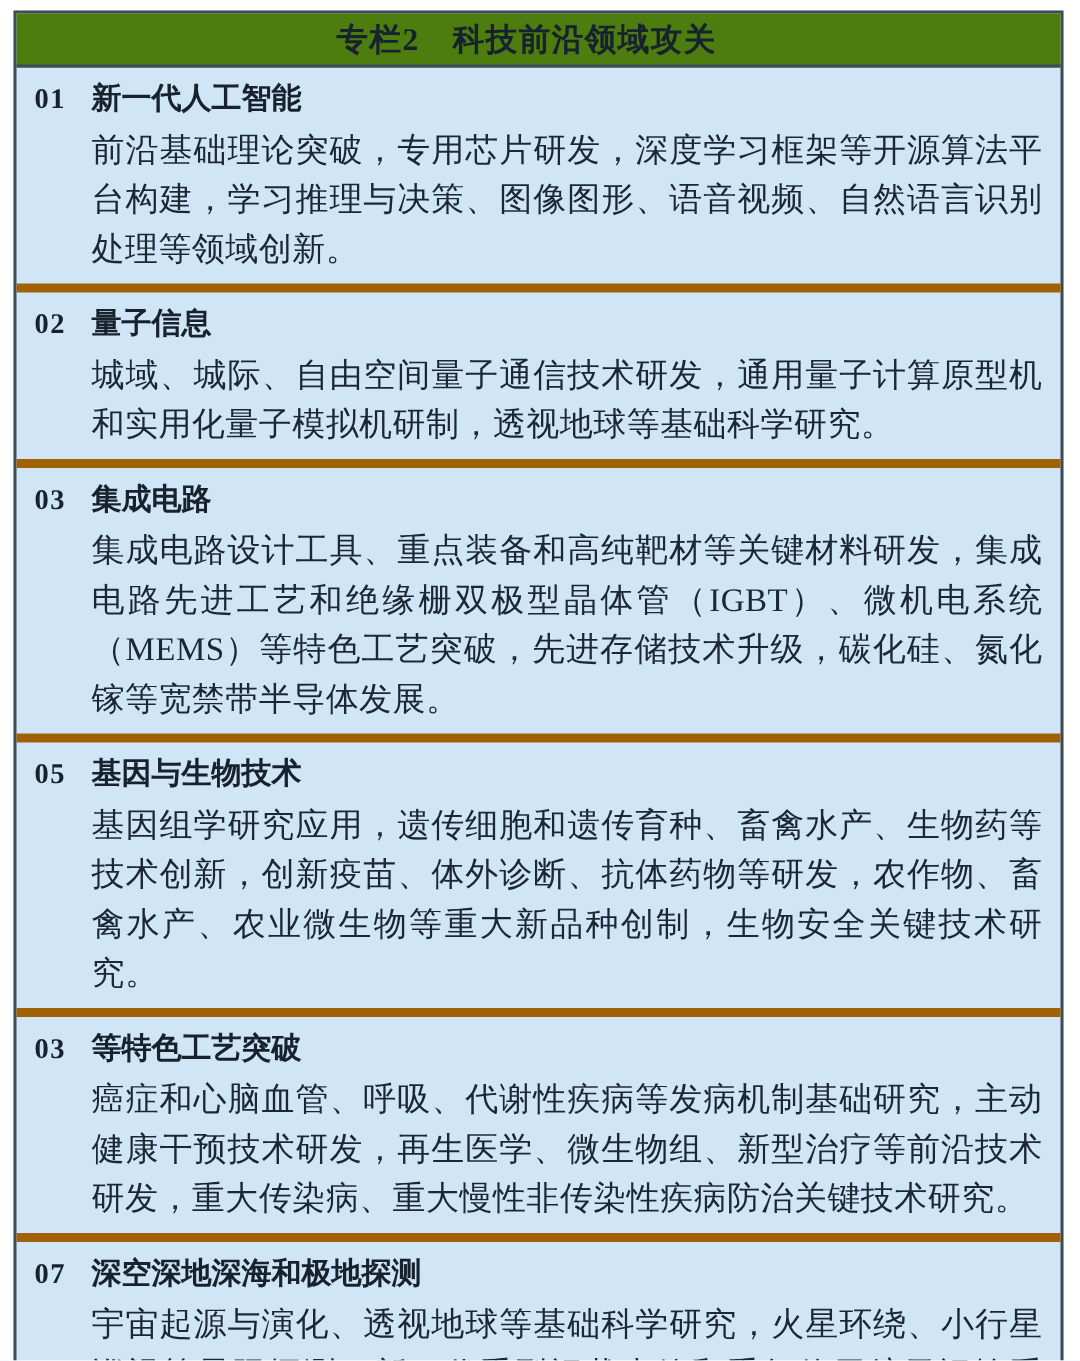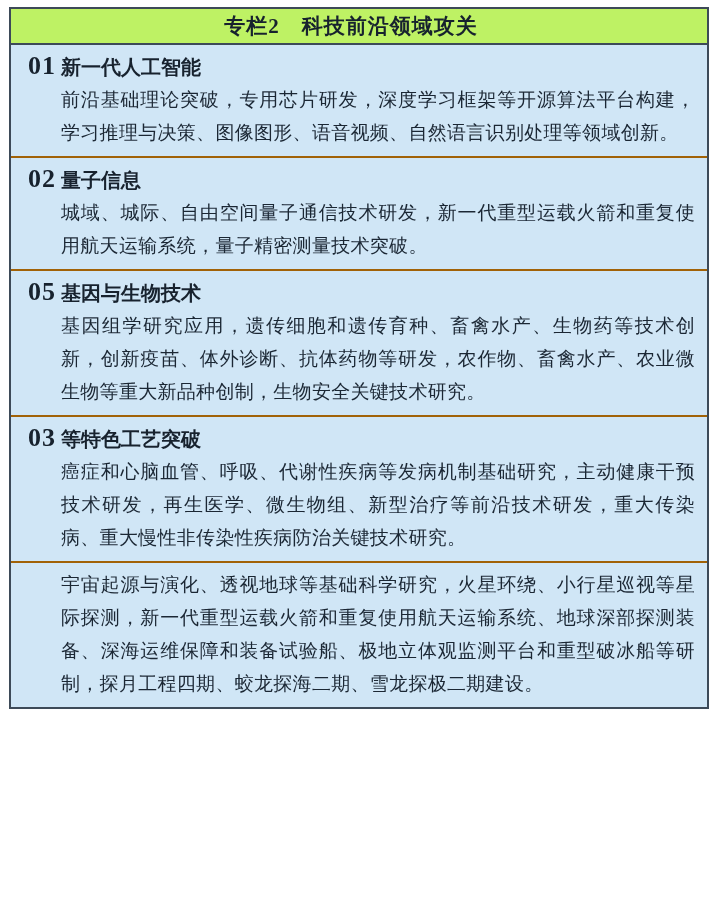--- a/index.html
+++ b/index.html
@@ -20,53 +20,52 @@
   .panel {
     position: absolute;
     left: 9px;
     top: 7px;
     width: 700px;
     box-sizing: border-box;
     border: 2px solid #3d4a58;
     background: #d0e6f6;
   }
   .panel-header {
-    background: #bef264;
+    background: #4d7c0f;
     border-bottom: 2px solid #3d4a58;
     text-align: center;
     font-weight: bold;
     color: #17222e;
     font-size: 21px;
     line-height: 23px;
     padding: 6px 16px 5px 0;
     letter-spacing: 1px;
   }
   .row {
     padding: 5px 12px 7px 12px;
     color: #17222e;
   }
   .row + .row {
-    border-top: 2px solid #a16207;
+    border-top: 6px solid #a16207;
   }
   .row-head {
     font-weight: bold;
     font-size: 20px;
     line-height: 32px;
     white-space: nowrap;
   }
   .row-head .num {
     display: inline-block;
     width: 38px;
-    font-size: 26px;
+    font-size: 19px;
     letter-spacing: 1px;
-    text-align: center;
   }
   .row-body {
     margin: 0 0 0 38px;
-    font-size: 19px;
+    font-size: 22px;
     letter-spacing: 0.3px;
     line-height: 33px;
     text-align: justify;
     text-justify: inter-ideograph;
     color: #1b2734;
   }
 </style>
 </head>
 <body>
 
@@ -81,38 +80,47 @@
         <div class="row-head">
           <span class="num">01</span><span class="title">新一代人工智能</span>
         </div>
         <p class="row-body">前沿基础理论突破，专用芯片研发，深度学习框架等开源算法平台构建，学习推理与决策、图像图形、语音视频、自然语言识别处理等领域创新。</p>
       </div>
 
       <div class="row">
         <div class="row-head">
           <span class="num">02</span><span class="title">量子信息</span>
         </div>
-        <p class="row-body">城域、城际、自由空间量子通信技术研发，新一代重型运载火箭和重复使用航天运输系统，量子精密测量技术突破。</p>
+        <p class="row-body">城域、城际、自由空间量子通信技术研发，通用量子计算原型机和实用化量子模拟机研制，透视地球等基础科学研究。</p>
       </div>
 
+      <div class="row">
+        <div class="row-head">
+          <span class="num">03</span><span class="title">集成电路</span>
+        </div>
+        <p class="row-body">集成电路设计工具、重点装备和高纯靶材等关键材料研发，集成电路先进工艺和绝缘栅双极型晶体管（IGBT）、微机电系统（MEMS）等特色工艺突破，先进存储技术升级，碳化硅、氮化镓等宽禁带半导体发展。</p>
+      </div>
 
 
       <div class="row">
         <div class="row-head">
           <span class="num">05</span><span class="title">基因与生物技术</span>
         </div>
         <p class="row-body">基因组学研究应用，遗传细胞和遗传育种、畜禽水产、生物药等技术创新，创新疫苗、体外诊断、抗体药物等研发，农作物、畜禽水产、农业微生物等重大新品种创制，生物安全关键技术研究。</p>
       </div>
 
       <div class="row">
         <div class="row-head">
           <span class="num">03</span><span class="title">等特色工艺突破</span>
         </div>
         <p class="row-body">癌症和心脑血管、呼吸、代谢性疾病等发病机制基础研究，主动健康干预技术研发，再生医学、微生物组、新型治疗等前沿技术研发，重大传染病、重大慢性非传染性疾病防治关键技术研究。</p>
       </div>
 
       <div class="row">
+        <div class="row-head">
+          <span class="num">07</span><span class="title">深空深地深海和极地探测</span>
+        </div>
         <p class="row-body">宇宙起源与演化、透视地球等基础科学研究，火星环绕、小行星巡视等星际探测，新一代重型运载火箭和重复使用航天运输系统、地球深部探测装备、深海运维保障和装备试验船、极地立体观监测平台和重型破冰船等研制，探月工程四期、蛟龙探海二期、雪龙探极二期建设。</p>
       </div>
 
     </div>
   </div>
 </div>
 
 </body></html>

